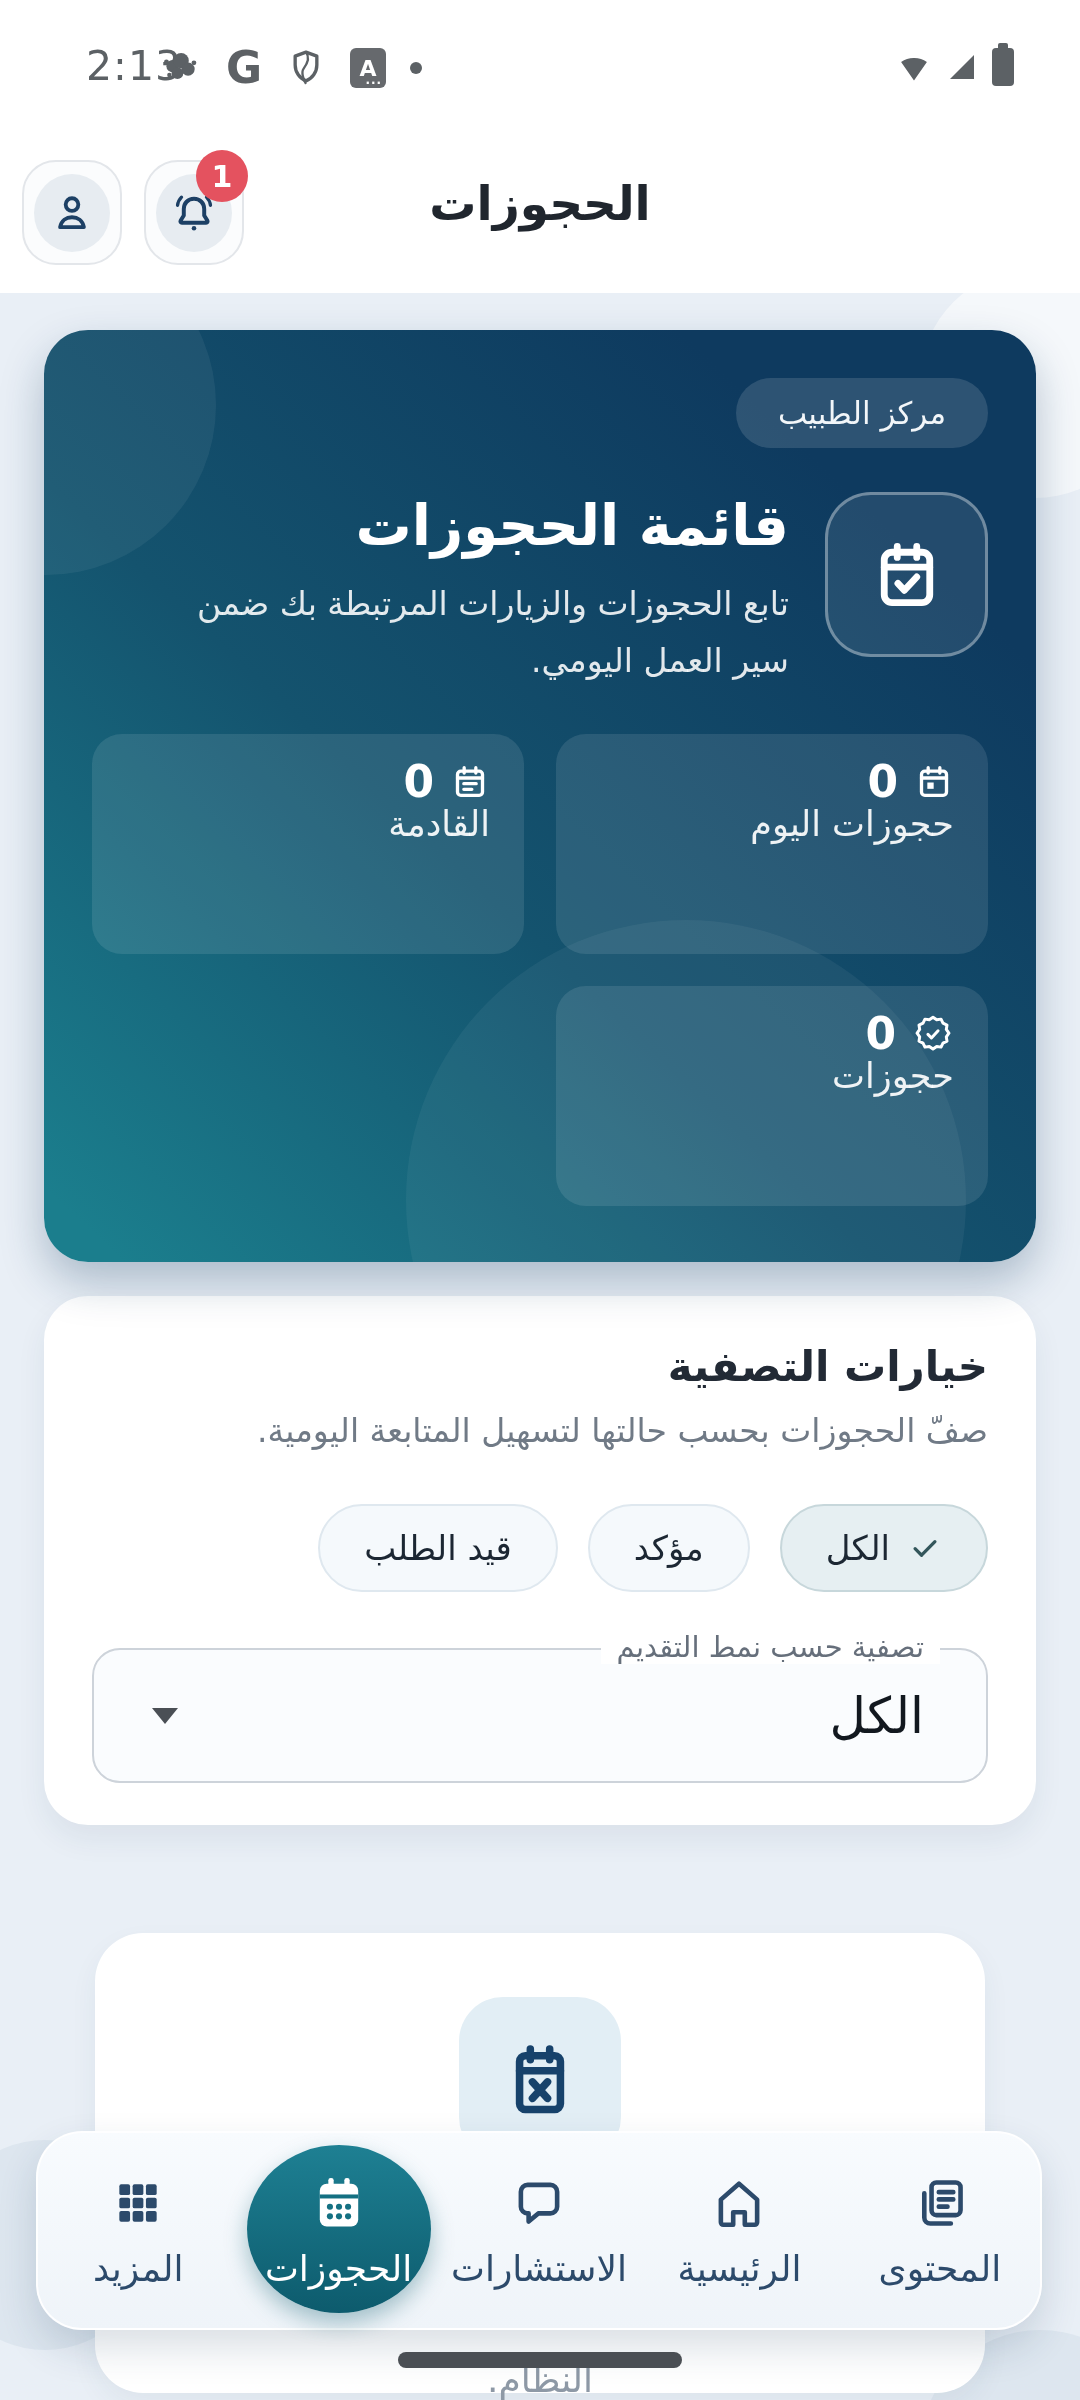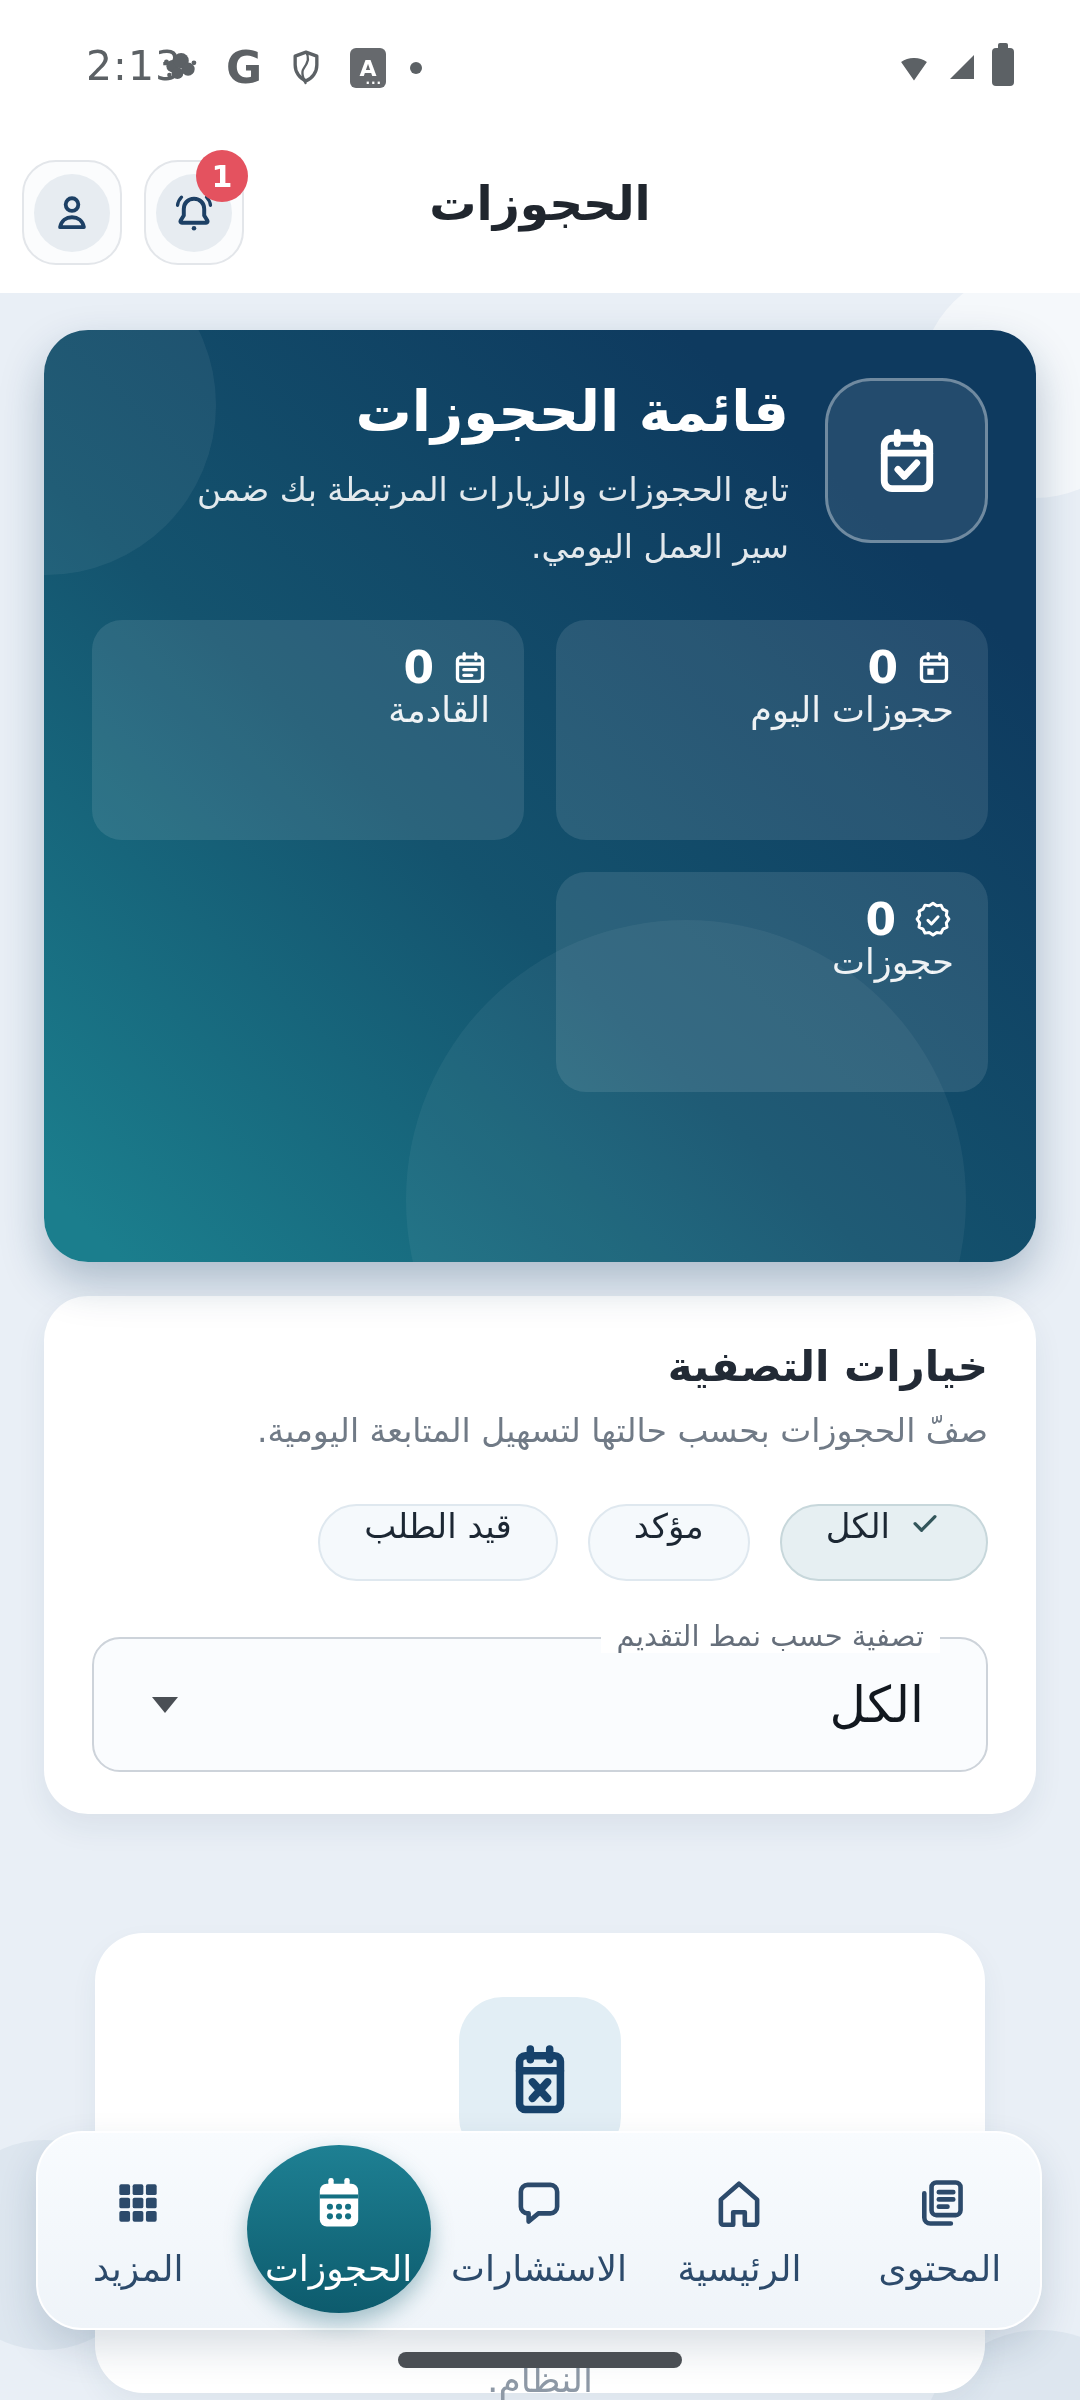--- a/index.html
+++ b/index.html
@@ -52,21 +52,21 @@
   .stat-card{height:220px;border-radius:30px;background:rgba(255,255,255,.10);padding:26px 34px;}
   .stat-top{display:flex;align-items:center;gap:16px;}
   .stat-value{font-size:44px;font-weight:700;line-height:1;}
   .stat-label{font-size:35px;color:rgba(255,255,255,.92);margin-top:0;}
   
   .filter-card{margin-top:34px;background:#ffffff;border-radius:44px;padding:46px 48px 42px;
                box-shadow:0 14px 30px rgba(30,60,90,.07);}
   .filter-title{font-size:42px;font-weight:700;color:#222a35;}
   .filter-sub{font-size:33px;color:#707a86;margin-top:20px;}
   .chips{display:flex;gap:30px;margin-top:54px;}
-  .chip{display:flex;gap:18px;height:77px;padding:0 44px;border-radius:48px;
+  .chip{display:flex;align-items:center;gap:18px;height:88px;padding:0 44px;border-radius:48px;
         background:#f5f9fc;border:2px solid #dfe8ef;font-size:34px;color:#1c2733;}
   .chip.selected{background:#e6eff2;border-color:#c7d7db;}
   .chip .chk{color:#33565b;}
   .dropdown{position:relative;margin-top:56px;height:135px;border:2px solid #cdd3da;border-radius:28px;background:#fafcfe;}
   .dd-label{position:absolute;top:-20px;right:46px;background:#ffffff;padding:0 16px;font-size:29px;color:#666f7b;}
   .dd-value{position:absolute;top:0;bottom:0;right:62px;display:flex;align-items:center;font-size:50px;font-weight:500;color:#12181f;}
   .dd-caret{position:absolute;left:58px;top:58px;width:0;height:0;border-left:13px solid transparent;
             border-right:13px solid transparent;border-top:16px solid #4a4f55;}
   
   .empty-card{position:absolute;top:1933px;right:95px;width:890px;height:460px;background:#ffffff;border-radius:48px;
@@ -159,20 +159,21 @@
       </div>
       <div class="badge">1</div>
     </div>
   </div>
 
   <div class="content">
 
     <div class="hero">
       <div class="hero-deco1"></div>
       <div class="hero-deco2"></div>
+      <div class="hero-chip">مركز الطبيب</div>
       <div class="hero-main">
         <div class="hero-icon-box">
           <svg width="78" height="78" viewBox="0 0 24 24" fill="none" stroke="#ffffff" stroke-width="2.1" stroke-linecap="round" stroke-linejoin="round">
             <rect x="5" y="5" width="14" height="15.5" rx="2.4"></rect>
             <path d="M9 3.2v3.4M15 3.2v3.4M5 9.6h14"></path>
             <path d="M9.2 14.6l2 2.1 3.8-4.1"></path>
           </svg>
         </div>
         <div class="hero-text">
           <div class="hero-title">قائمة الحجوزات</div>

